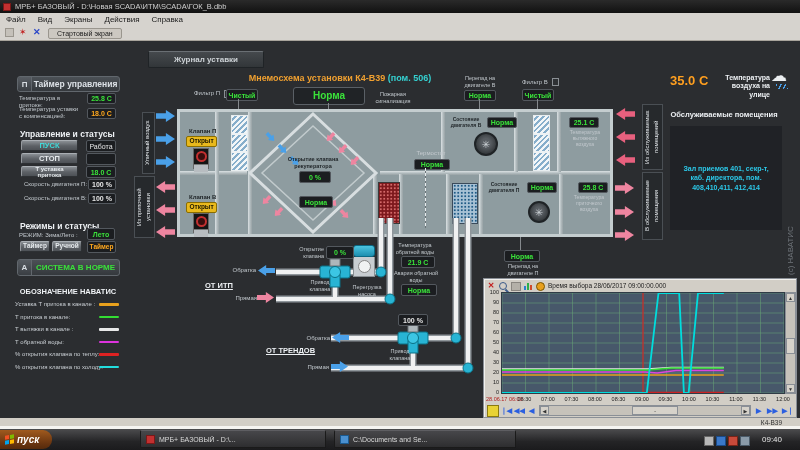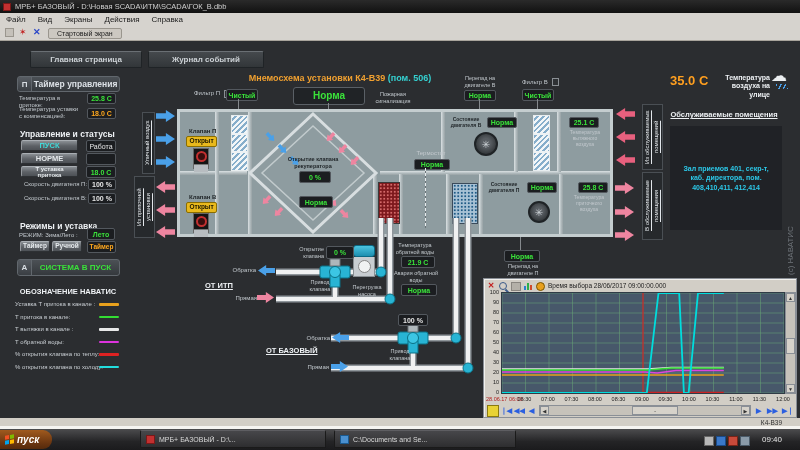--- a/index.html
+++ b/index.html
@@ -57,21 +57,21 @@
   #chartpanel{position:absolute;left:483px;top:278px;width:314px;height:140px;background:#d2cec6;border:1px solid #8a8f96;box-sizing:border-box;box-shadow:inset 1px 1px 0 #f2f1ee;}
   #plot{position:absolute;left:17px;top:13px;width:282px;height:100px;background:#47586a;border:1px solid #2f3b46;box-sizing:content-box;}
   .ytick{position:absolute;width:14px;text-align:right;font-size:5.5px;color:#222;}
   .xtick{position:absolute;font-size:5.5px;color:#222;white-space:nowrap;}
   .ch-ic{position:absolute;width:10px;height:10px;display:flex;align-items:center;justify-content:center;font-size:8px;line-height:1;cursor:pointer;}
   .sb{position:absolute;background:#c6c2ba;border:1px solid #8a8f96;box-sizing:border-box;}
   .sb-btn{position:absolute;background:#d6d2ca;border:1px solid #8a8f96;font-size:5px;color:#333;display:flex;align-items:center;justify-content:center;box-sizing:border-box;cursor:pointer;}
   .navarrow{position:absolute;color:#2b5fe0;font-size:7px;font-weight:bold;cursor:pointer;line-height:1;}
   
   .taskbtn{position:absolute;top:1px;height:18px;background:linear-gradient(180deg,#47474a,#2e2e30);border:1px solid #1a1a1a;border-top-color:#5e5e62;border-radius:2px;color:#d8d8d8;font-size:7px;display:flex;align-items:center;gap:4px;padding:0 5px;box-sizing:border-box;cursor:pointer;}
-  .uline{text-decoration:underline;}
+  .uline{}
 </style>
 </head>
 <body>
 
 <div id="screen">
 
   <div id="titlebar">
     <span class="abs" style="left:3px;top:2.5px;width:8px;height:8px;background:#c23030;border:1px solid #7a1818;box-sizing:border-box;"></span>
     <span class="abs" style="left:15px;top:0;">МРБ+ БАЗОВЫЙ - D:\Новая SCADA\ИТМ\SCADA\ГОК_В.dbb</span>
   </div>
@@ -84,54 +84,53 @@
     <span>Справка</span>
   </div>
 
   <div id="toolbar">
     <span class="abs" style="left:5px;top:2px;width:9px;height:9px;background:#c5c1ba;border:1px solid #9a968e;box-sizing:border-box;"></span>
     <span class="abs" style="left:19px;top:1px;color:#c22020;font-size:9px;line-height:11px;">✶</span>
     <span class="abs" style="left:33px;top:1px;color:#2a46c8;font-size:9px;font-weight:bold;line-height:11px;">✕</span>
     <span class="abs" style="left:48px;top:1.5px;padding:1px 8px;font-size:7px;color:#222;border:1px solid #9a968e;background:#ccc8c1;border-radius:2px;">Стартовый экран</span>
   </div>
 
-  <button class="btn3d" style="left:30px;top:51px;width:112px;height:17px;background:linear-gradient(180deg,#45494d,#323639);color:#cdd2d6;border-color:#1f2326;border-top-color:#6a6f74;font-size:8px;">Главная страница</button>
-  <button class="btn3d" style="left:148px;top:51px;width:116px;height:17px;background:linear-gradient(180deg,#45494d,#323639);color:#cdd2d6;border-color:#1f2326;border-top-color:#6a6f74;font-size:8px;">Журнал событий</button>
+  <button class="btn3d" style="left:148px;top:51px;width:116px;height:17px;background:linear-gradient(180deg,#45494d,#323639);color:#cdd2d6;border-color:#1f2326;border-top-color:#6a6f74;font-size:8px;">Журнал уставки</button>
 
   <div class="hdrbar" style="left:17px;top:76px;width:101px;height:14px;">
     <span class="letter">П</span>
     <span class="t">Таймер управления</span>
   </div>
   <span class="lbl" style="left:19px;top:95px;width:66px;font-size:6px;">Температура в притоке:</span>
   <span class="badge green" style="left:87px;top:93px;width:27px;height:9px;">25.8 C</span>
   <span class="lbl" style="left:19px;top:106px;width:62px;font-size:6px;">Температура уставки с компенсацией:</span>
   <span class="badge orange" style="left:87px;top:108px;width:27px;height:9px;">18.0 C</span>
 
   <span class="sect-title" style="left:20px;top:129px;">Управление и статусы</span>
   <button class="btn3d" style="left:21px;top:140px;width:57px;height:11px;color:#3fd9d9;">ПУСК</button>
   <span class="badge" style="left:86px;top:140px;width:28px;height:10px;font-weight:normal;">Работа</span>
-  <button class="btn3d" style="left:21px;top:153px;width:57px;height:11px;">НОРМЕ</button>
+  <button class="btn3d" style="left:21px;top:153px;width:57px;height:11px;">СТОП</button>
   <span class="badge" style="left:86px;top:153px;width:28px;height:10px;"></span>
   <button class="btn3d" style="left:21px;top:166px;width:57px;height:11px;font-size:6px;">Т уставка притока</button>
   <span class="badge green" style="left:86px;top:166px;width:28px;height:10px;">18.0 C</span>
   <span class="lbl" style="left:24px;top:181px;font-size:6px;">Скорость двигателя П:</span>
   <span class="badge" style="left:88px;top:179px;width:26px;height:9px;">100 %</span>
   <span class="lbl" style="left:24px;top:195px;font-size:6px;">Скорость двигателя В:</span>
   <span class="badge" style="left:88px;top:193px;width:26px;height:9px;">100 %</span>
 
-  <span class="sect-title" style="left:20px;top:221px;">Режимы и уставка</span>
+  <span class="sect-title" style="left:20px;top:221px;">Режимы и статусы</span>
   <span class="lbl" style="left:19px;top:232px;font-size:6px;">РЕЖИМ: Зима/Лето :</span>
   <span class="badge green" style="left:87px;top:228px;width:26px;height:10px;">Лето</span>
   <button class="btn3d" style="left:20px;top:241px;width:30px;height:11px;font-size:6.5px;">Таймер</button>
   <button class="btn3d" style="left:52px;top:241px;width:30px;height:11px;font-size:6.5px;">Ручной</button>
   <span class="badge orange" style="left:87px;top:241px;width:27px;height:10px;font-size:6.5px;">Таймер</span>
 
   <div class="hdrbar" style="left:17px;top:259px;width:101px;height:15px;">
     <span class="letter">А</span>
-    <span class="t" style="color:#3ae23a;font-size:8px;">СИСТЕМА В ПУСК</span>
+    <span class="t" style="color:#3ae23a;font-size:8px;">СИСТЕМА В НОРМЕ</span>
   </div>
 
   <span class="sect-title" style="left:18px;top:287px;width:100px;text-align:center;font-size:7.5px;">ОБОЗНАЧЕНИЕ НАВАТИС</span>
   <div class="abs" id="legend-rows" style="left:15px;top:299px;width:104px;">
       <div class="legrow">
         <span class="leglabel">Уставка Т притока  в канале :</span>
         <span class="legchip" style="background: rgb(232, 161, 29);"></span>
       </div>
       <div class="legrow">
         <span class="leglabel">Т притока  в канале:</span>
@@ -331,21 +330,21 @@
   <span class="arrow pink" style="left:257px;top:292px;width:17px;height:11px;"></span>
 
   <span class="lbl c" style="left:386px;top:242px;width:58px;font-size:5.5px;">Температура обратной воды</span>
   <span class="badge green" style="left:401px;top:256px;width:32px;height:10px;">21.9 C</span>
   <span class="lbl c" style="left:391px;top:270px;width:50px;font-size:5.5px;">Авария обратной воды</span>
   <span class="badge green" style="left:401px;top:284px;width:34px;height:10px;">Норма</span>
 
   <span class="badge" style="left:398px;top:314px;width:28px;height:10px;">100 %</span>
   <span class="lbl r" style="left:305px;top:335px;width:25px;font-size:6px;">Обратка</span>
   <span class="arrow blue flipx" style="left:332px;top:332px;width:17px;height:11px;"></span>
-  <span class="lbl" style="left:266px;top:346px;width:64px;font-size:7.5px;font-weight:bold;color:#eef1f4;text-decoration:underline;">ОТ БАЗОВЫЙ</span>
+  <span class="lbl" style="left:266px;top:346px;width:64px;font-size:7.5px;font-weight:bold;color:#eef1f4;text-decoration:underline;">ОТ ТРЕНДОВ</span>
   <span class="lbl c" style="left:382px;top:348px;width:36px;font-size:5.5px;">Привод клапана</span>
   <span class="lbl r" style="left:304px;top:364px;width:25px;font-size:6px;">Прямая</span>
   <span class="arrow blue" style="left:331px;top:361px;width:17px;height:11px;"></span>
 
   <span class="abs" style="left:670px;top:73px;font-size:13px;font-weight:bold;color:#ff9f1f;">35.0 C</span>
   <span class="abs" style="left:712px;top:74px;width:58px;font-size:7px;font-weight:bold;color:#eef1f4;text-align:right;line-height:1.2;">Температура воздуха на улице</span>
   <span class="abs" style="left:771px;top:68px;font-size:16px;color:#eceff1;line-height:1;">☁</span>
   <span class="abs" style="left:776px;top:84px;width:12px;height:5px;background:repeating-linear-gradient(115deg,#4aa0e8 0 1.5px,transparent 1.5px 4px);"></span>
 
   <span class="abs uline" style="left:668px;top:110px;width:112px;font-size:7.5px;font-weight:bold;color:#eef1f4;text-align:center;">Обслуживаемые помещения</span>

